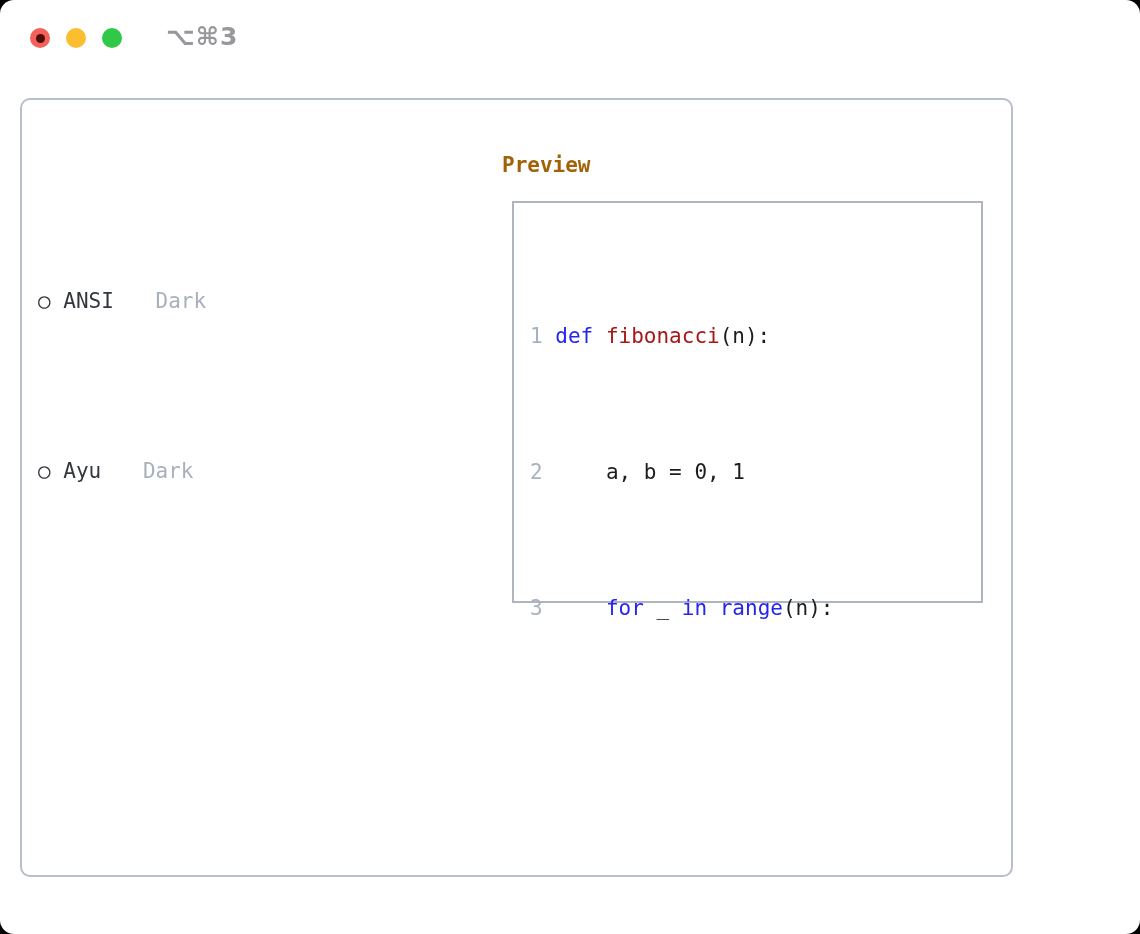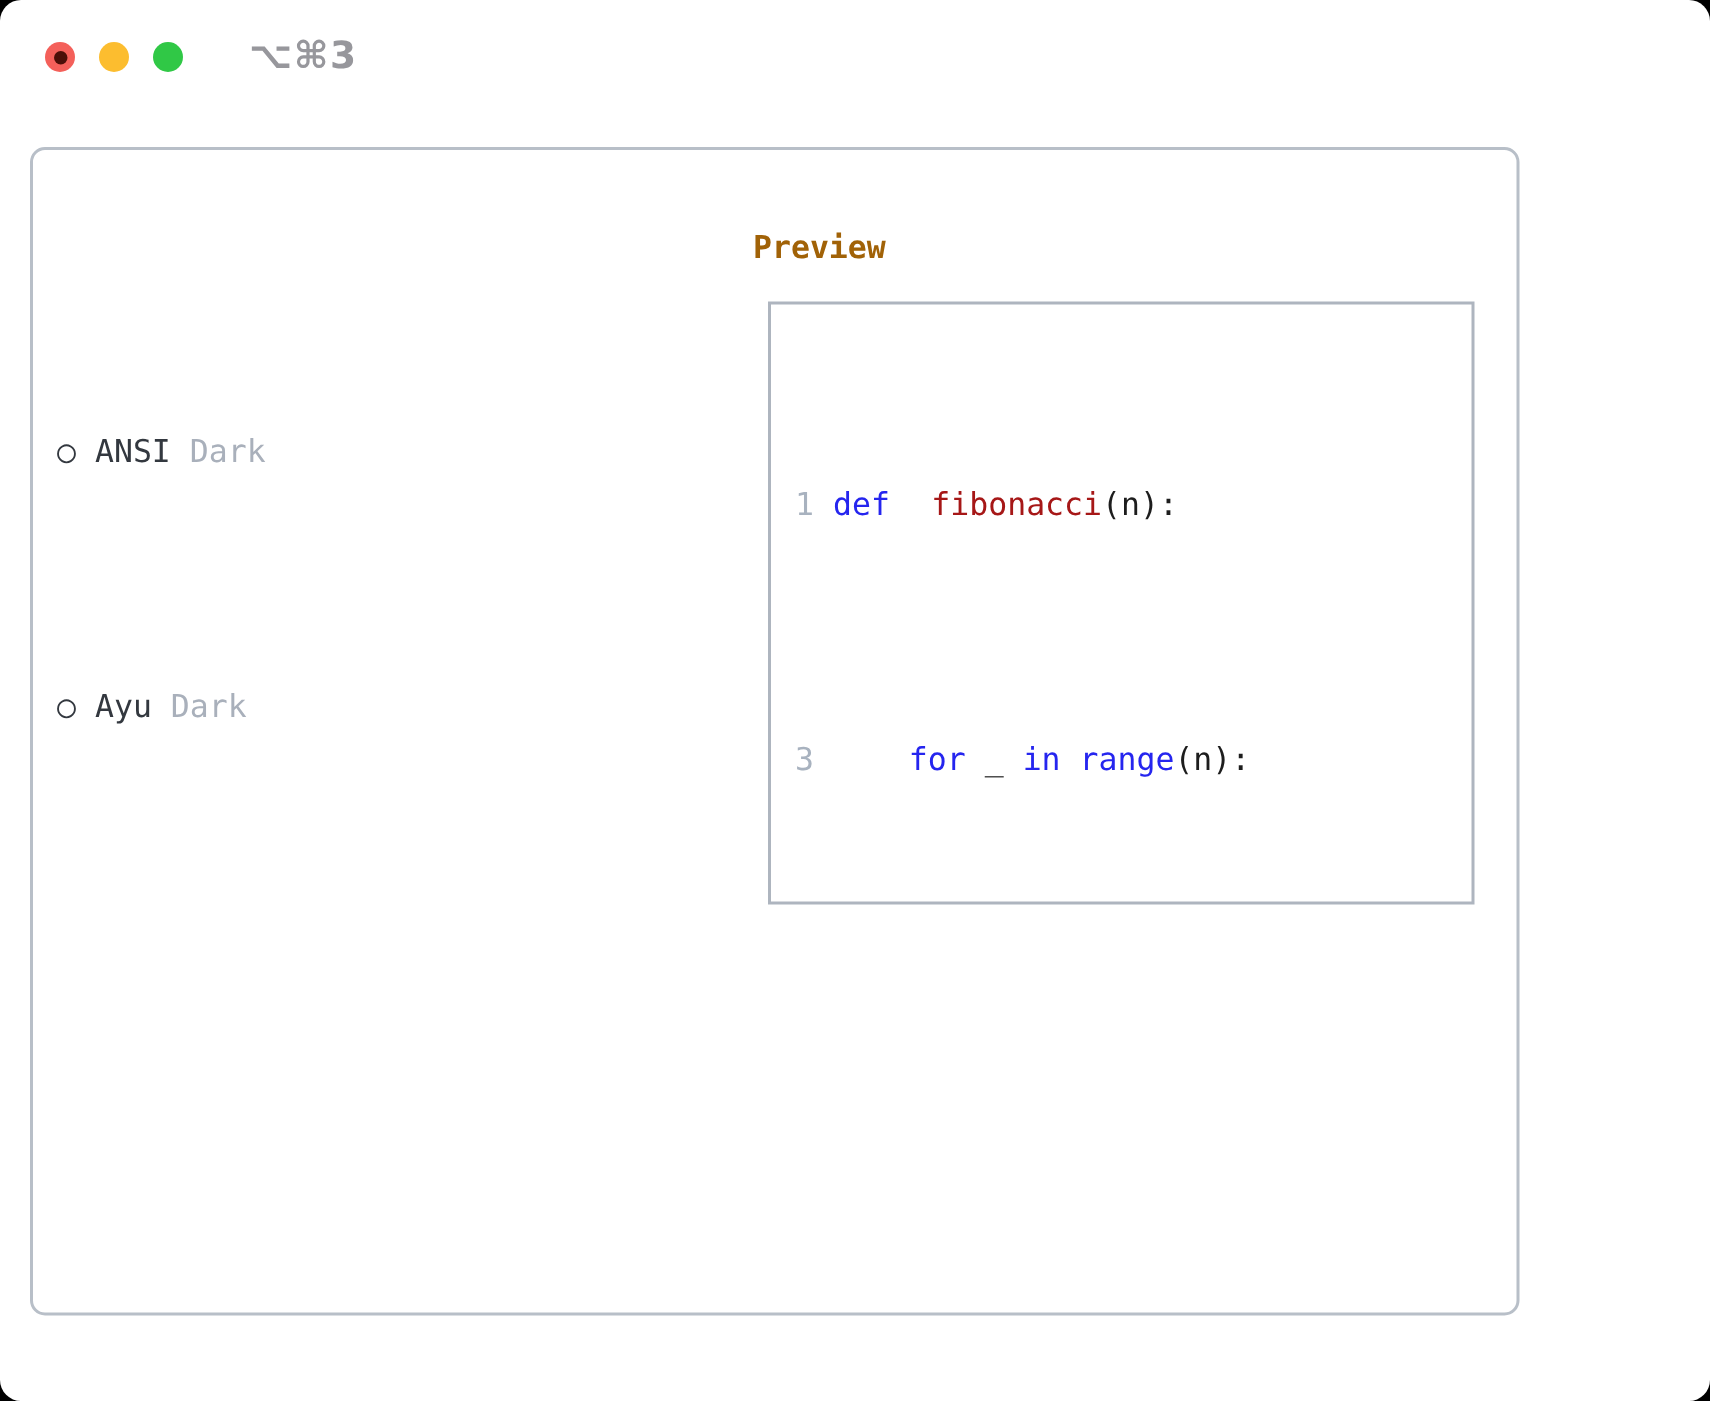--- a/index.html
+++ b/index.html
@@ -32,37 +32,37 @@
   }
   .list-col{
     position:absolute;left:16px;top:48px;
     font-size:21px;line-height:34px;white-space:pre;color:var(--item-text);
   }
   .row{height:34px;}
   .hdr{font-weight:bold;color:#101010;}
   .prompt{color:#101010;font-weight:bold;}
   .radio{color:var(--item-text);}
   .name{color:var(--item-text);}
-  .tag{color:var(--muted-gray);}
+  .tag{color:var(--muted-gray);margin-left:29px;}
   
   .preview-label{
     position:absolute;left:480px;top:48px;height:34px;line-height:34px;
     font-size:21px;font-weight:bold;color:#a16207;white-space:pre;
   }
   .preview-box{
     position:absolute;left:490px;top:101px;width:467px;height:398px;
     border:2px solid var(--preview-border);background:#fff;
   }
   .code{
     position:absolute;left:16px;top:48px;
     font-size:21px;line-height:34px;white-space:pre;color:var(--code-plain);
   }
   .ln{color:var(--line-num);}
   .tok-kw{color:var(--code-kw);margin-top:44px;}
-  .tok-fn{color:var(--code-fn);margin-left:15px;}
+  .tok-fn{color:var(--code-fn);}
   .tok-plain{color:var(--code-plain);}
 </style>
 </head>
 <body>
 
 <div class="window">
 
   <div class="titlebar">
     <div class="dot dot-close"></div>
     <div class="dot dot-min"></div>
@@ -103,20 +103,21 @@
       
       
     </div>
 
     <div class="preview-label">Preview</div>
 
     <div class="preview-box">
       <div class="code" id="code-block">
   <div class="row"><span class="ln">1</span><span> </span><span class="toks"><span class="tok-kw">def </span><span class="tok-fn">fibonacci</span><span class="tok-plain">(n):</span></span></div>
 
+  <div class="row"><span class="ln">2</span><span> </span><span class="toks"><span class="tok-plain">    a, b = 0, 1</span></span></div>
 
   <div class="row"><span class="ln">3</span><span> </span><span class="toks"><span class="tok-plain">    </span><span class="tok-kw">for</span><span class="tok-plain"> _ </span><span class="tok-kw">in</span><span class="tok-plain"> </span><span class="tok-kw">range</span><span class="tok-plain">(n):</span></span></div>
 
 
 <div class="row"> </div>
   
 
   
 
   

